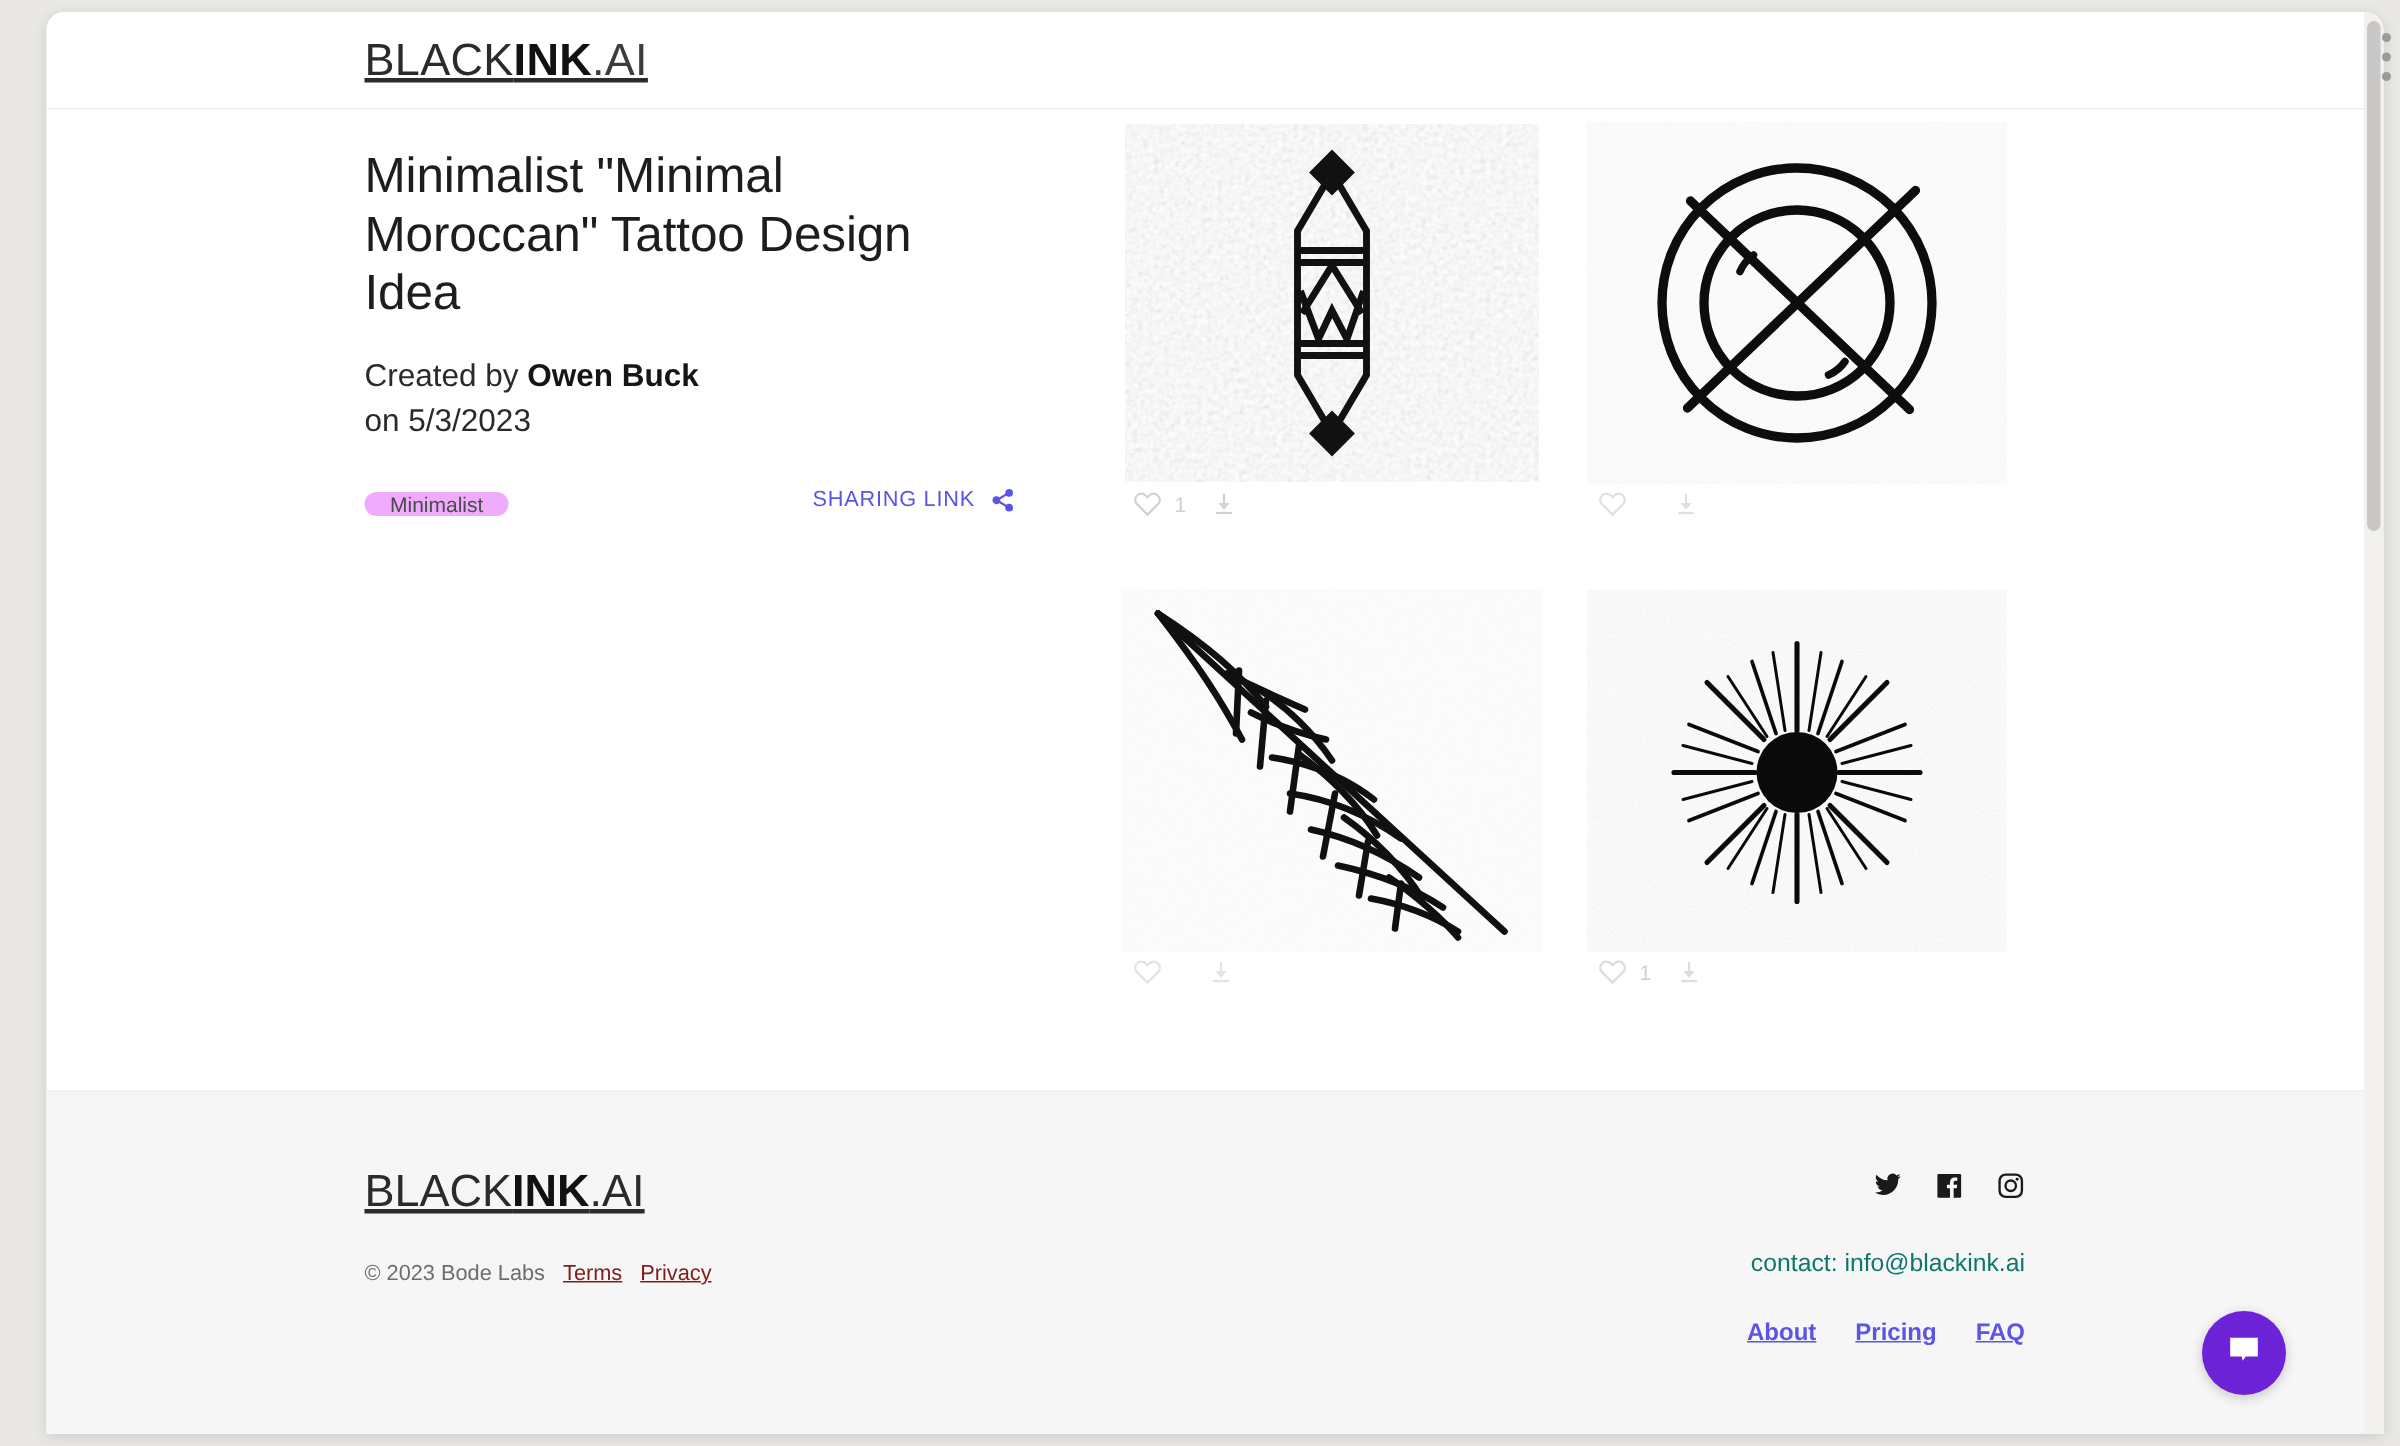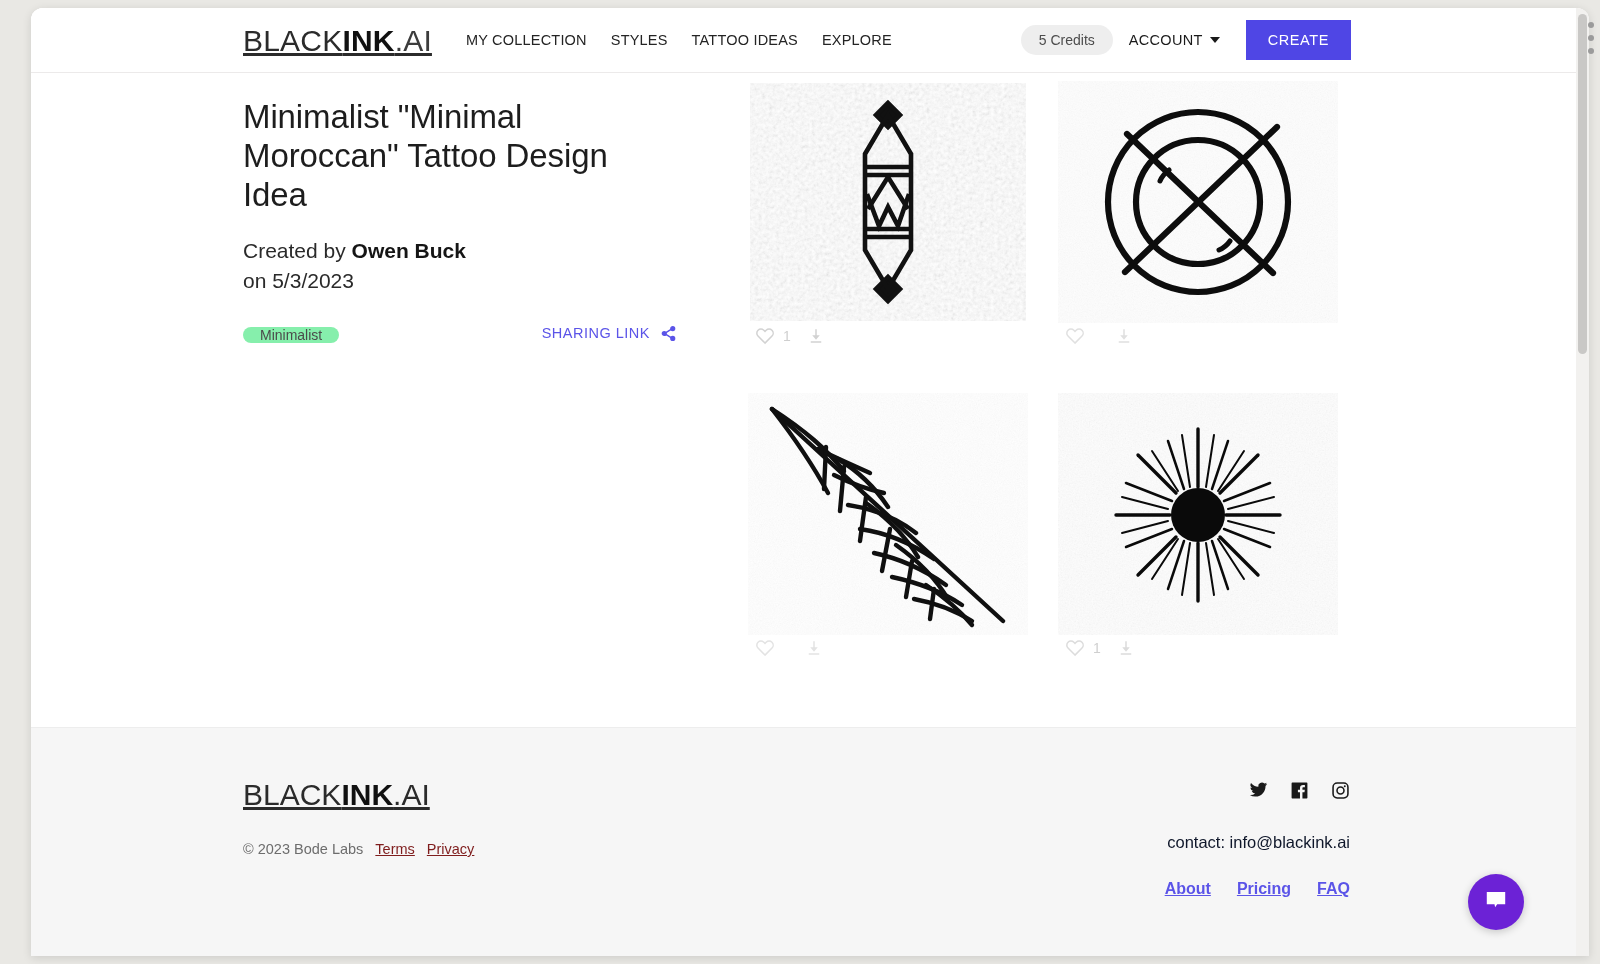--- a/index.html
+++ b/index.html
@@ -187,21 +187,21 @@
   .byline b { font-weight: 700; color: #151515; }
 
   .meta-row {
     margin-top: 29px;
     display: flex;
     align-items: center;
     justify-content: space-between;
     width: 434px;
   }
   .tag-pill {
-    background: #86efac;
+    background: #f0abfc;
     color: #4b4b4b;
     font-size: 14px;
     padding: 0 17px;
     border-radius: 18px;
     white-space: nowrap;
   }
   .share-link {
     display: flex;
     align-items: flex-start;
     gap: 10px;
@@ -292,21 +292,21 @@
     top: 52px;
     display: flex;
     gap: 22px;
     align-items: center;
   }
   .footer-contact {
     position: absolute;
     right: 226px;
     top: 105px;
     font-size: 16.5px;
-    color: #0f172a;
+    color: #0f766e;
     white-space: nowrap;
   }
   .footer-links {
     position: absolute;
     right: 226px;
     top: 152px;
     display: flex;
     gap: 26px;
     font-size: 16px;
     font-weight: bold;
@@ -334,35 +334,21 @@
 <div class="os-bg"></div>
 
 <div class="browser-window">
 
   <div class="page-viewport">
 
     <header class="site-header">
 
       <a class="brand" href="#"><span>BLACK</span><b>INK</b><span class="dim">.AI</span></a>
 
-      <nav class="main-nav">
-        <a href="#">MY COLLECTION</a>
-        <a href="#">STYLES</a>
-        <a href="#">TATTOO IDEAS</a>
-        <a href="#">EXPLORE</a>
-      </nav>
-
-      <div class="header-right">
-        <span class="credits-pill">5 Credits</span>
-        <div class="account-btn">
-          <span>ACCOUNT</span>
-          <span class="chev"></span>
-        </div>
-        <button class="create-btn">CREATE</button>
-      </div>
+
     </header>
 
     <main class="main-area">
 
       <section class="detail-col">
         <h1 class="design-title">Minimalist "Minimal Moroccan" Tattoo Design Idea</h1>
 
         <p class="byline"><span>Created by </span><b>Owen Buck</b><br><span>on 5/3/2023</span></p>
 
         <div class="meta-row">

